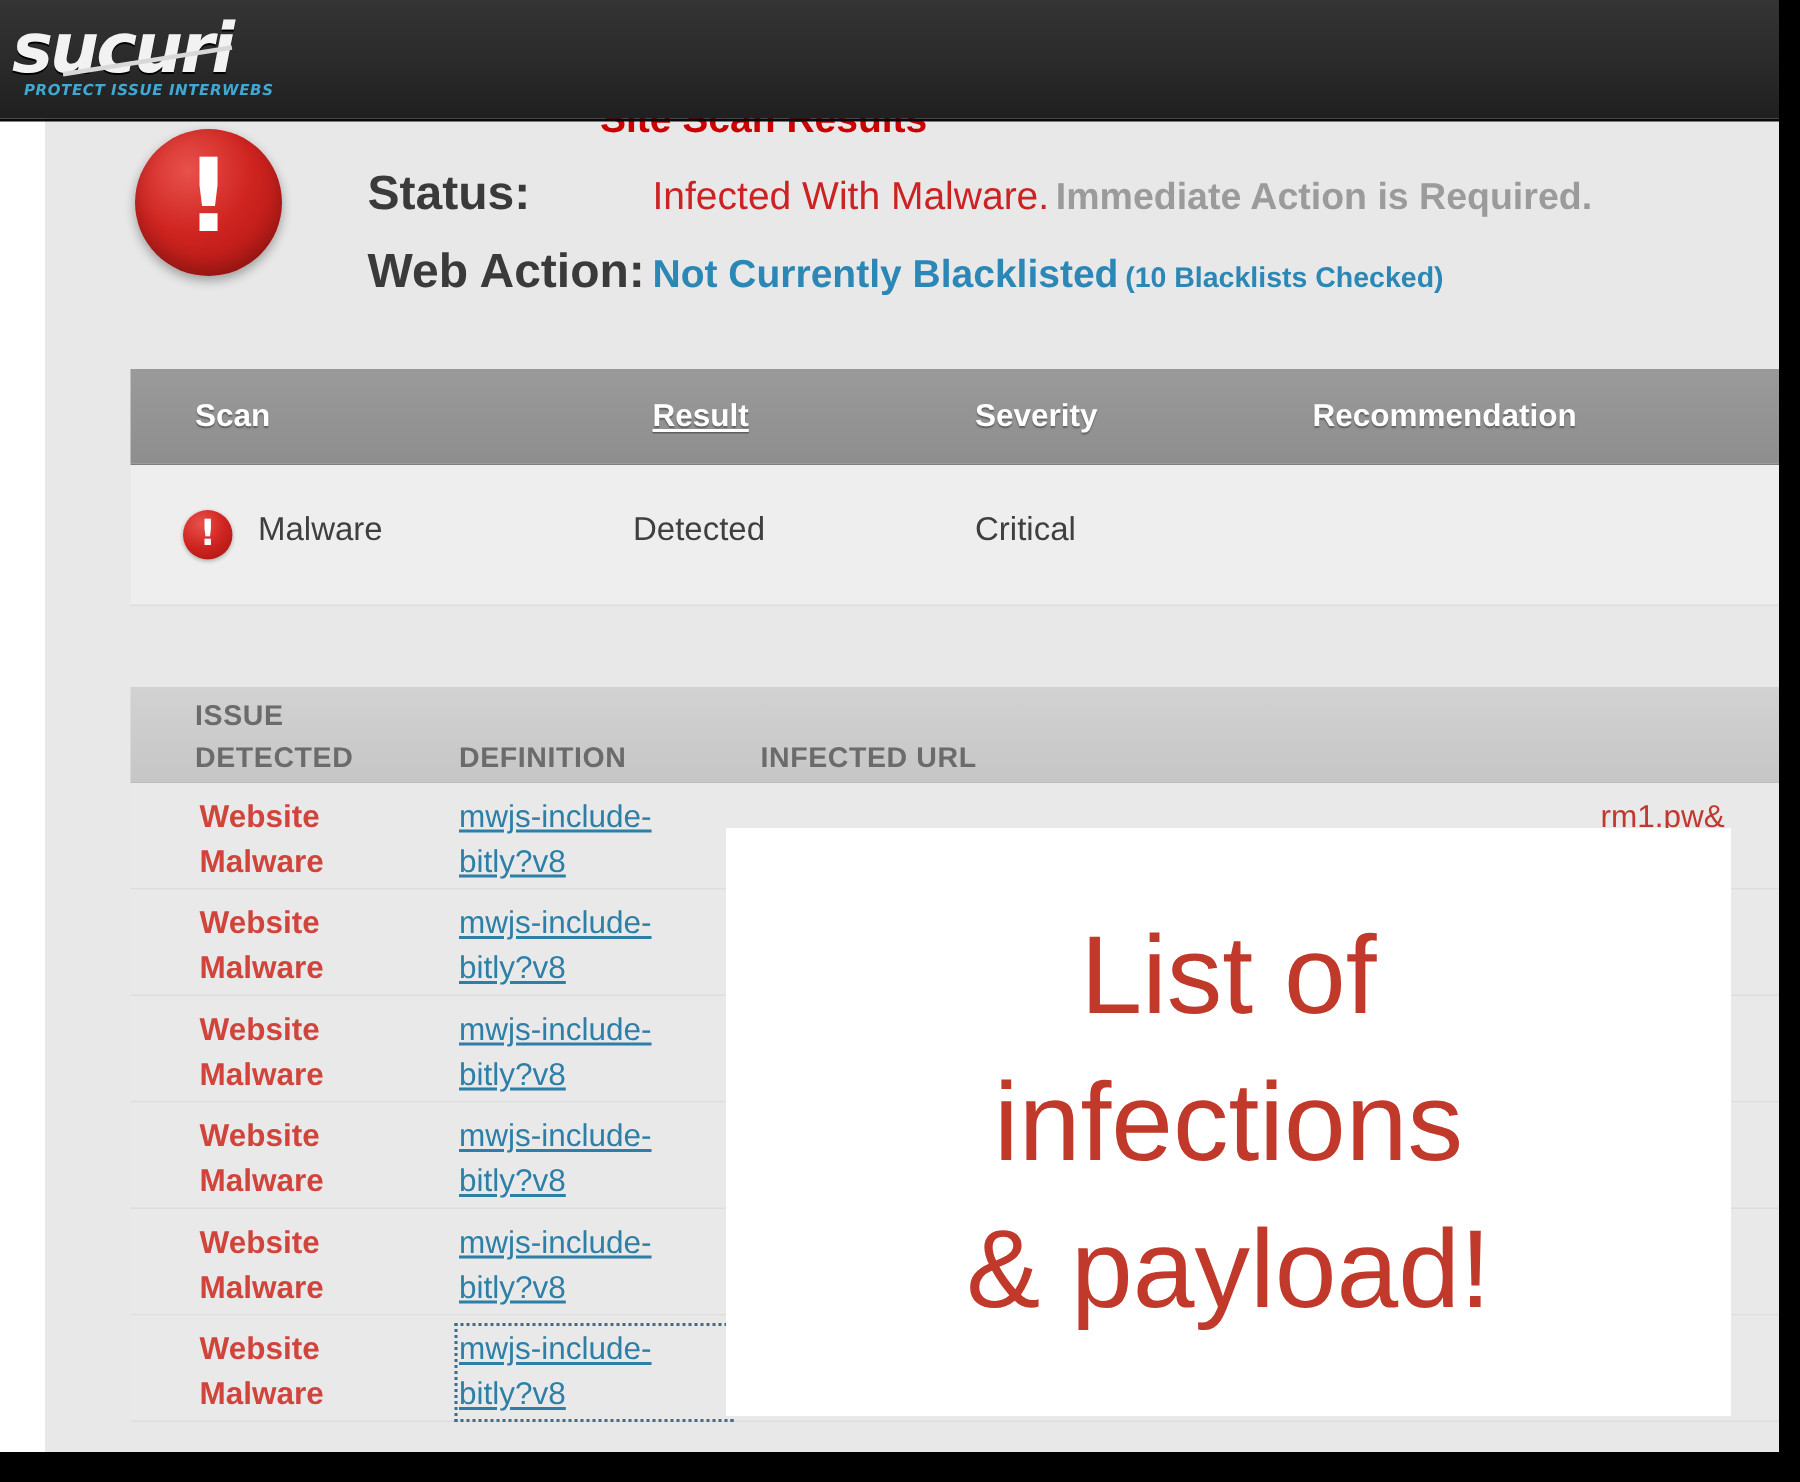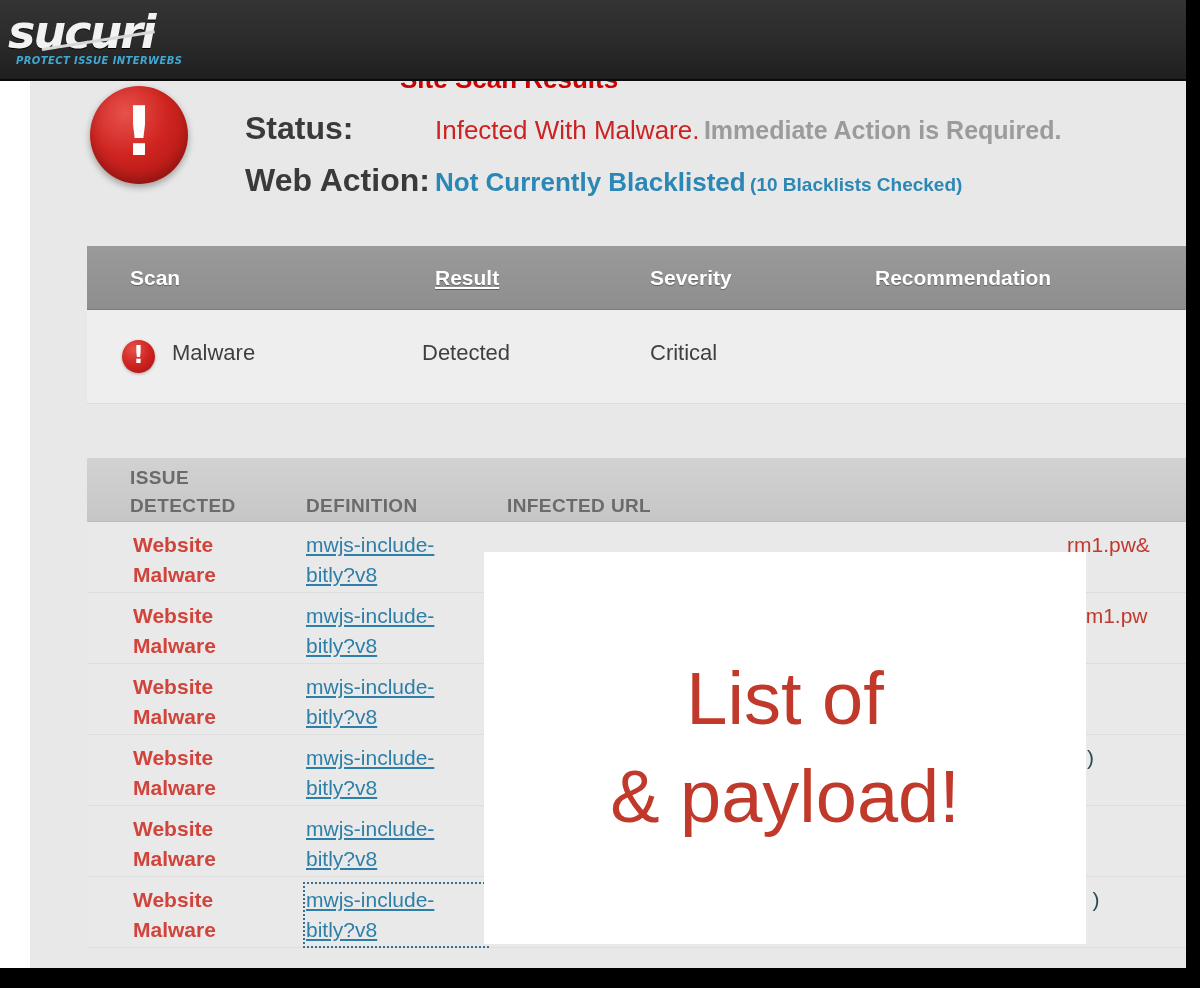--- a/index.html
+++ b/index.html
@@ -308,21 +308,21 @@
     color: #c0392f;
     white-space: nowrap;
     overflow: hidden;
   }
 
   
   .annotation {
     position: absolute;
     left: 484px;
     top: 552px;
-    width: 602px;
+    width: 670px;
     height: 392px;
     background: #ffffff;
     z-index: 8;
     display: flex;
     flex-direction: column;
     align-items: center;
     justify-content: center;
   }
   .annotation .line {
     font-family: "Liberation Sans", sans-serif;
@@ -481,18 +481,19 @@
   <div class="topbar">
     <div class="logo-wrap">
       <div class="logo-word">sucuri</div>
       <div class="logo-slash"></div>
       <div class="logo-tag">PROTECT ISSUE INTERWEBS</div>
     </div>
   </div>
 
   <div class="annotation">
     <div class="line">List of</div>
+    <div class="line">infections</div>
     <div class="line">&amp; payload!</div>
   </div>
 
   <div class="bar-right"></div>
   <div class="bar-bottom"></div>
 </div>
 
 </body></html>

